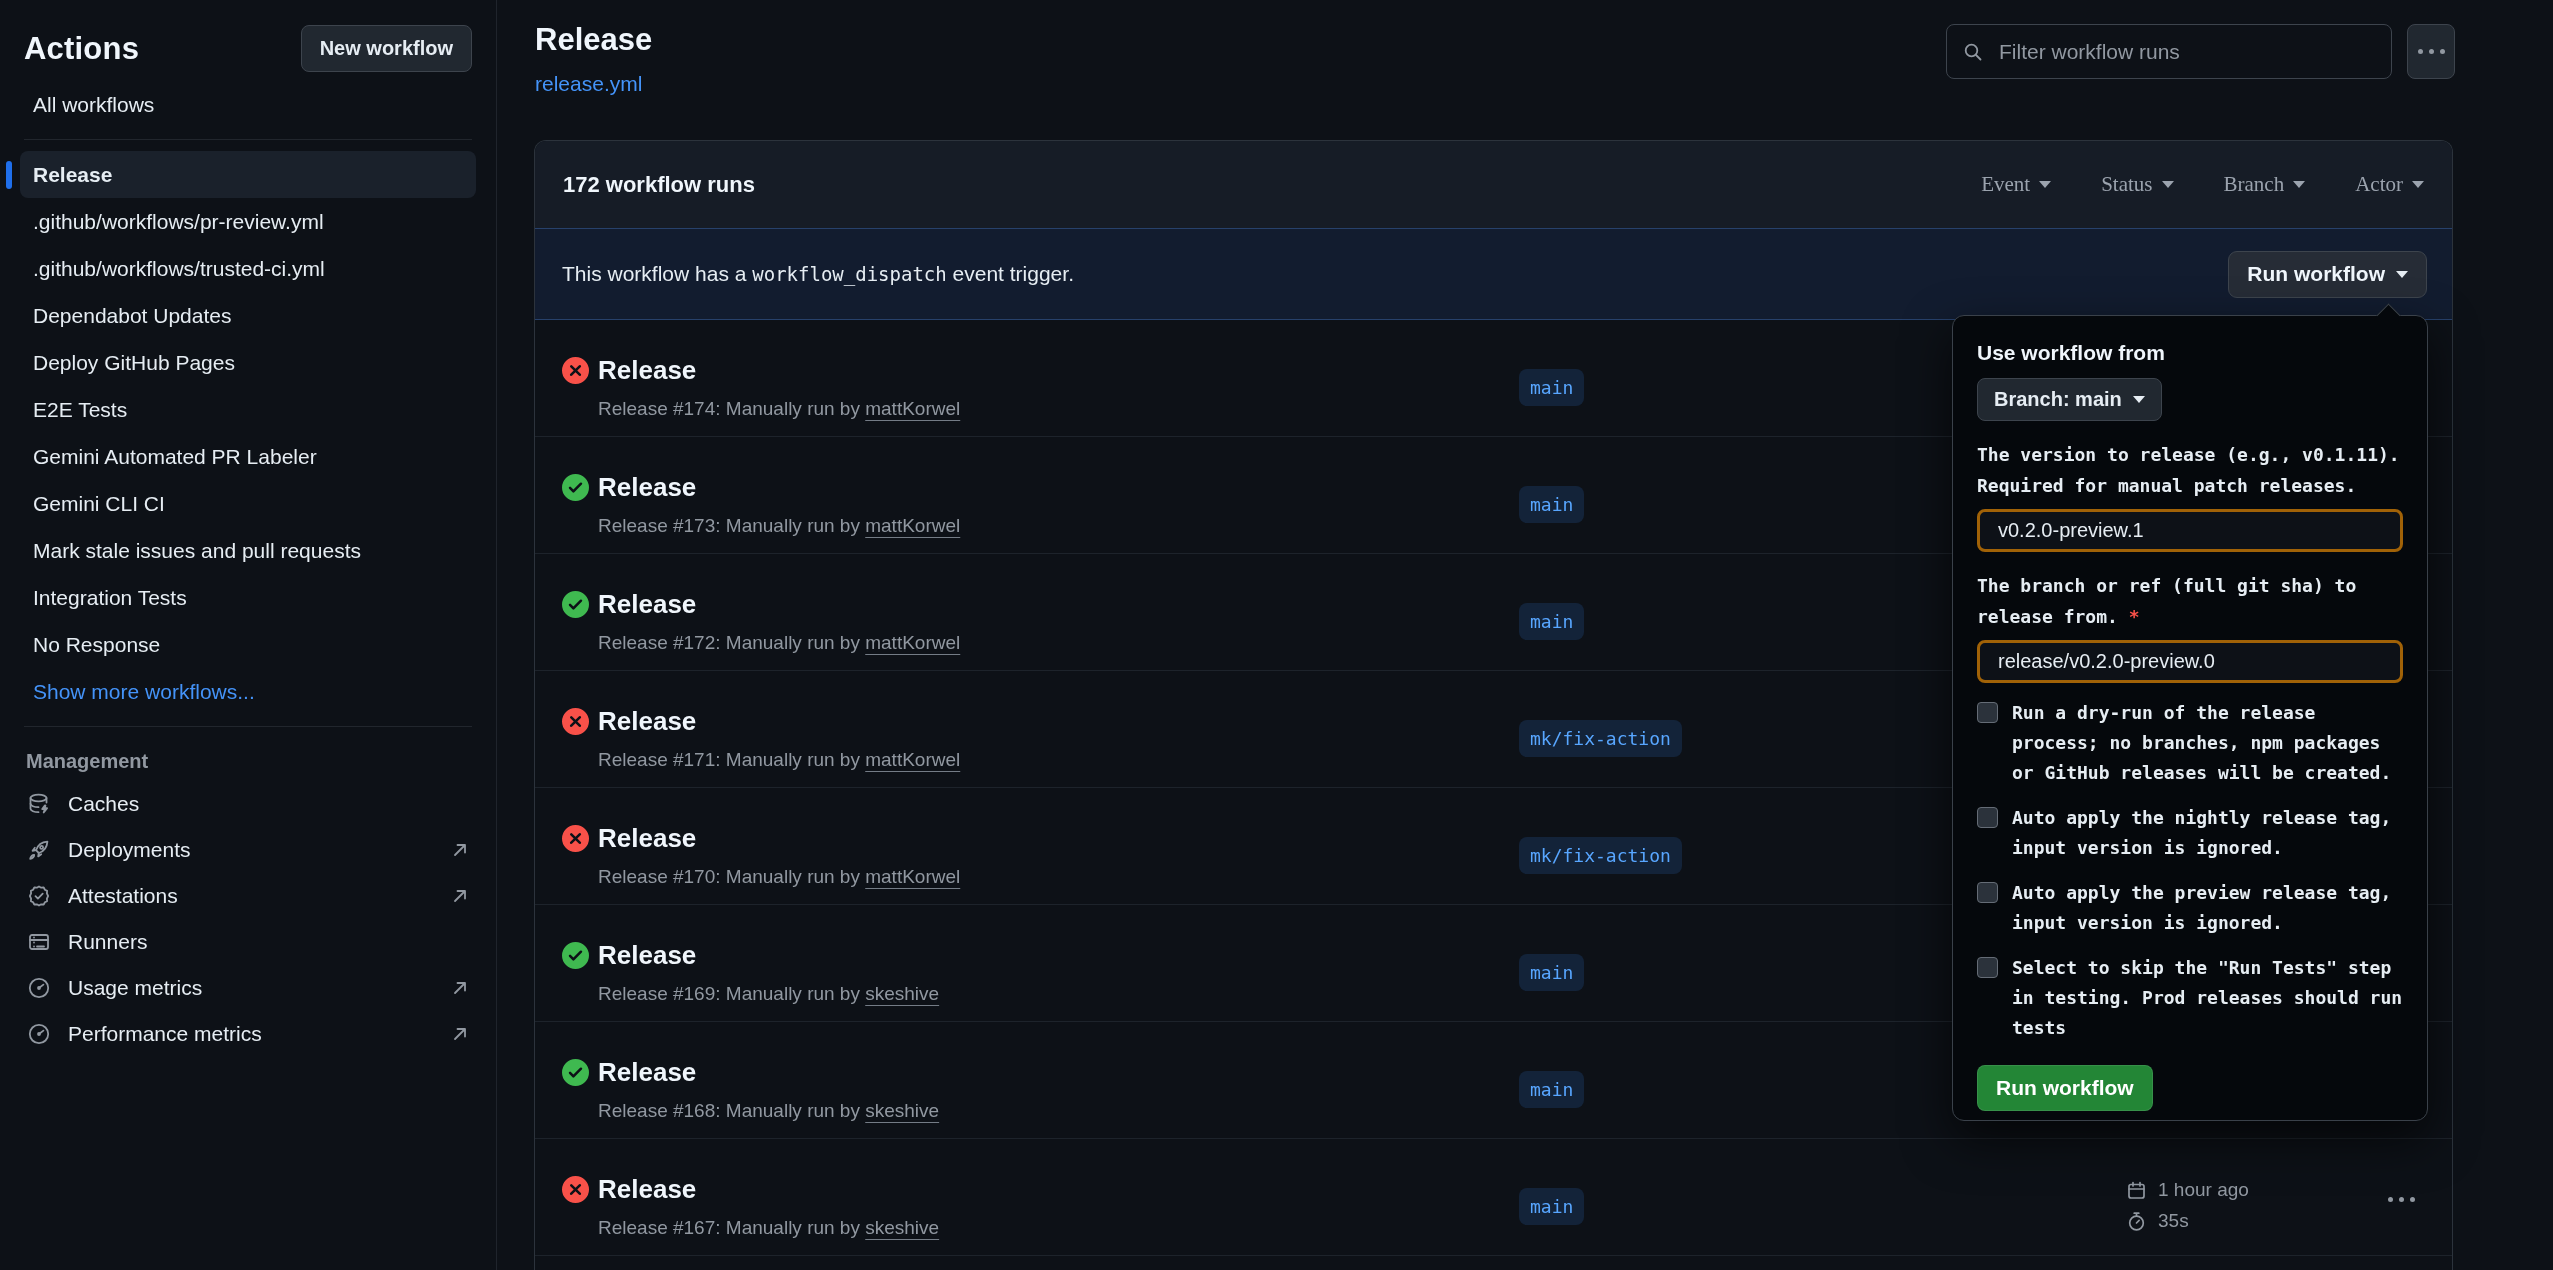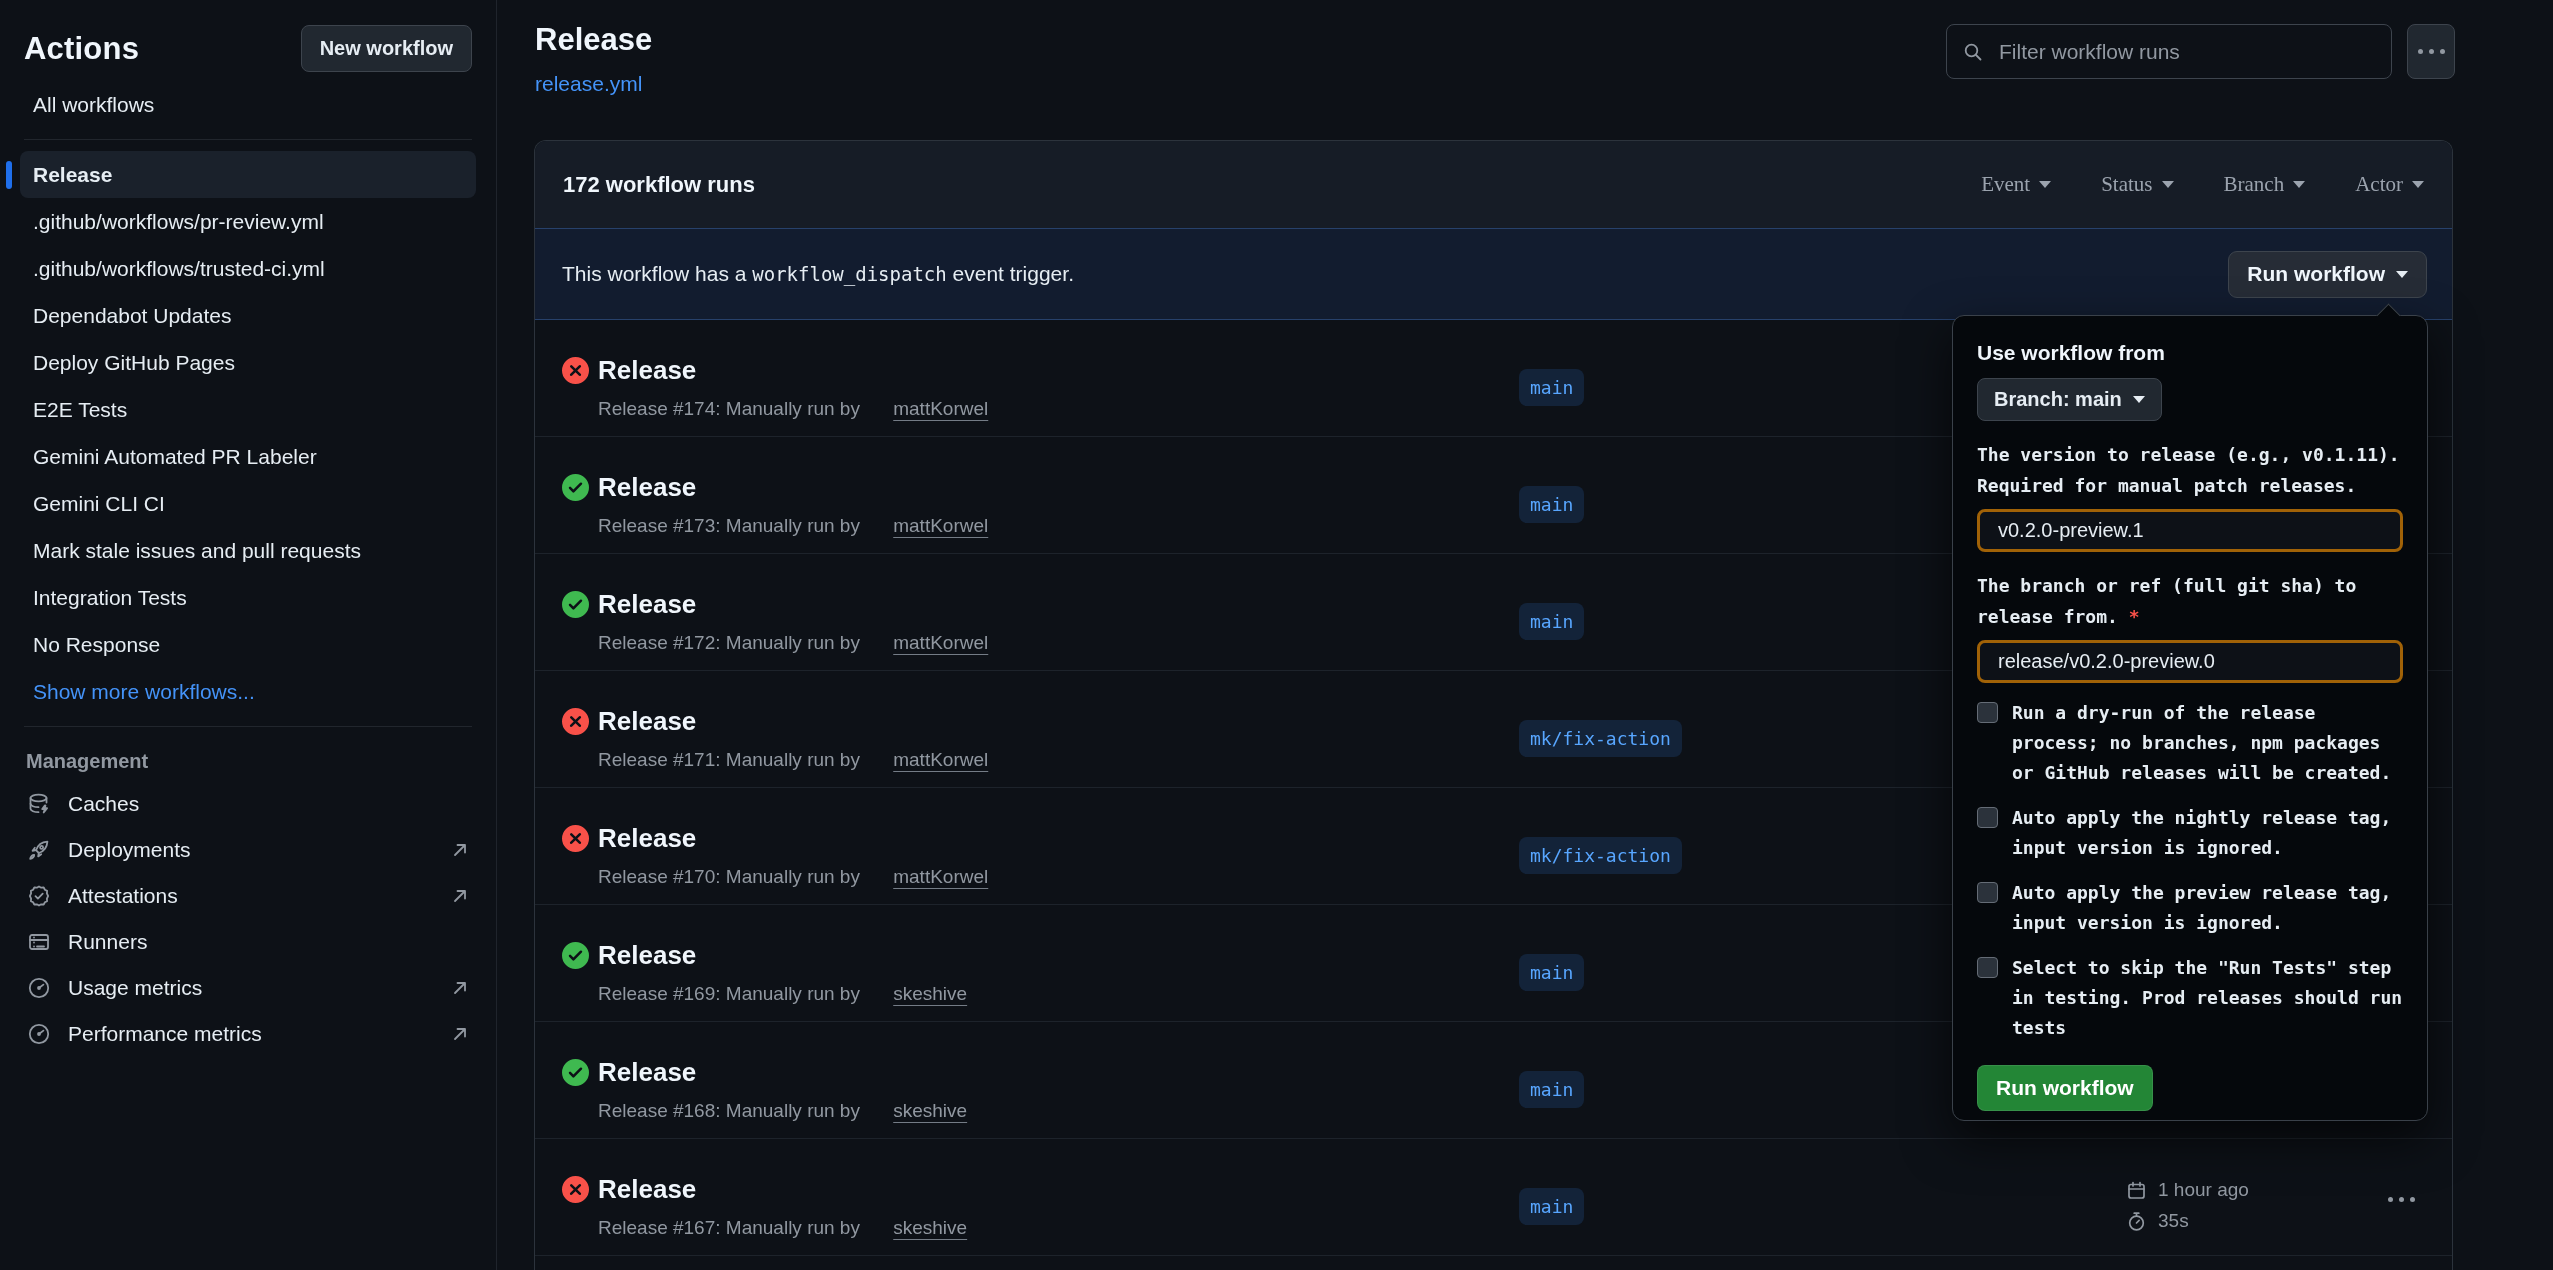--- a/index.html
+++ b/index.html
@@ -51,21 +51,21 @@
   .banner-text code{font-family:"DejaVu Sans Mono","Liberation Mono",monospace;font-size:19px;}
   .run-dd-btn{margin-left:auto;background:#262c36;border:1px solid #3d444d;border-radius:9px;height:47px;padding:0 18px;
               display:flex;align-items:center;gap:11px;color:#f0f6fc;font-size:21px;font-weight:600;font-family:inherit;cursor:pointer;}
   .run-dd-btn .caret{border-top-color:#e6edf3;}
 
   
   .run-row{position:relative;height:116px;border-bottom:1px solid #1d232b;cursor:pointer;}
   .status{position:absolute;left:27px;top:37px;width:27px;height:27px;}
   .rtitle{position:absolute;left:63px;top:35px;font-size:26px;font-weight:700;color:#f0f6fc;cursor:pointer;}
   .rdesc{position:absolute;left:63px;top:78px;font-size:19px;color:#9198a1;}
-  .actor{color:#9198a1;text-decoration:underline;text-decoration-color:#747c86;text-underline-offset:5px;cursor:pointer;margin-left:28px;}
+  .actor{color:#9198a1;text-decoration:underline;text-decoration-color:#747c86;text-underline-offset:5px;cursor:pointer;}
   .pill{position:absolute;left:984px;top:49px;font-family:"DejaVu Sans Mono","Liberation Mono",monospace;font-size:18px;
         color:#58a6ff;background:rgba(56,139,253,0.15);border-radius:8px;padding:8px 11px;cursor:pointer;}
   .run-meta{position:absolute;left:1591px;top:40px;display:flex;flex-direction:column;gap:9px;font-size:19px;color:#9198a1;}
   .meta-line{display:flex;align-items:center;gap:11px;}
   .row-kebab{position:absolute;left:1845px;top:50px;background:transparent;border:none;padding:8px;cursor:pointer;}
 
   
   .panel{position:absolute;left:1952px;top:315px;width:476px;height:806px;background:#05080c;border:1px solid #3a414a;
          border-radius:12px;box-sizing:border-box;padding:24px;z-index:10;box-shadow:0 18px 48px rgba(0,0,0,0.65);}
   .notch{position:absolute;top:-9px;right:30px;width:16px;height:16px;background:#05080c;

